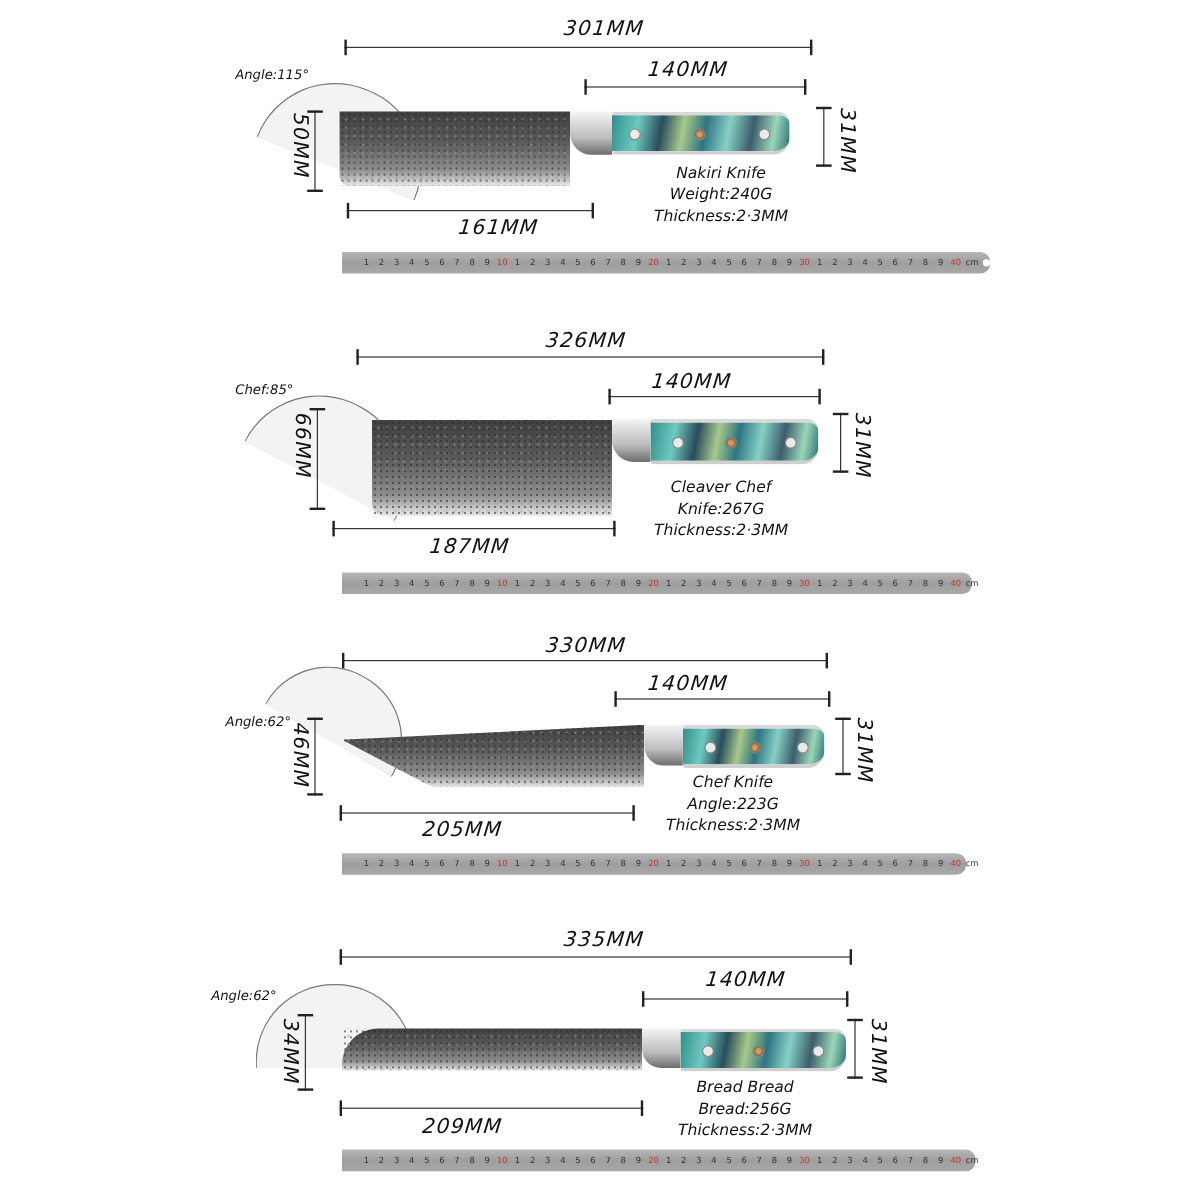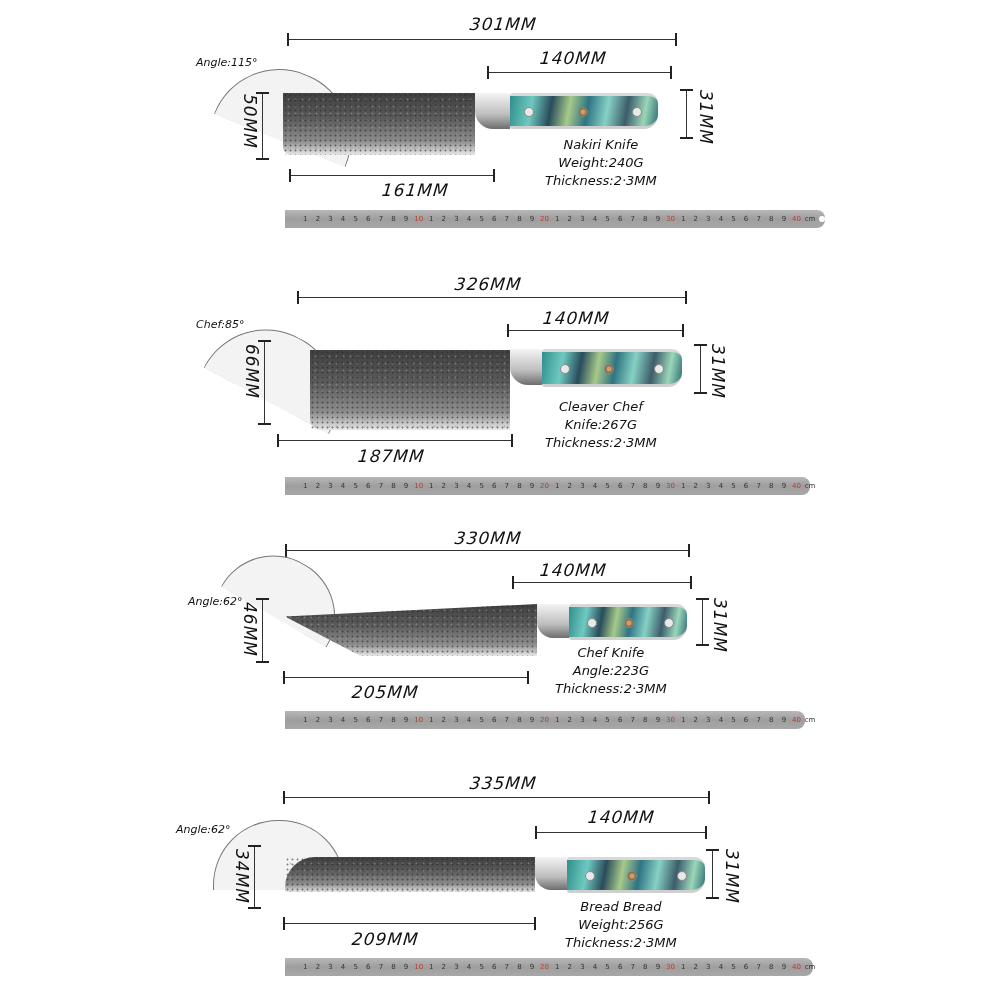--- a/index.html
+++ b/index.html
@@ -289,21 +289,21 @@
     <span class="rivet" style="left:18px;top:11px;"></span>
     <span class="rivet mosaic" style="left:60px;top:11px;"></span>
     <span class="rivet" style="left:110px;top:11px;"></span>
   </div>
 
   <div class="vdim" style="left:712px;top:84px;height:50px;"></div>
   <div class="vtext" style="left:742px;top:84px;transform:rotate(90deg);">31MM</div>
 
   <div class="info" style="left:565px;top:133px;">
     <div>Bread Bread</div>
-    <div>Weight:256G</div>
+    <div>Bread:256G</div>
     <div>Thickness:2·3MM</div>
   </div>
 
   <div class="dim-line" style="left:283px;top:158px;width:253px;"></div>
   <div class="dim-text" style="left:352px;top:164px;">209MM</div>
 
   <div class="ruler ruler-4" style="left:285px;top:193px;width:528px;">
       <span class="num">1</span>
       <span class="num">2</span>
       <span class="num">3</span>

